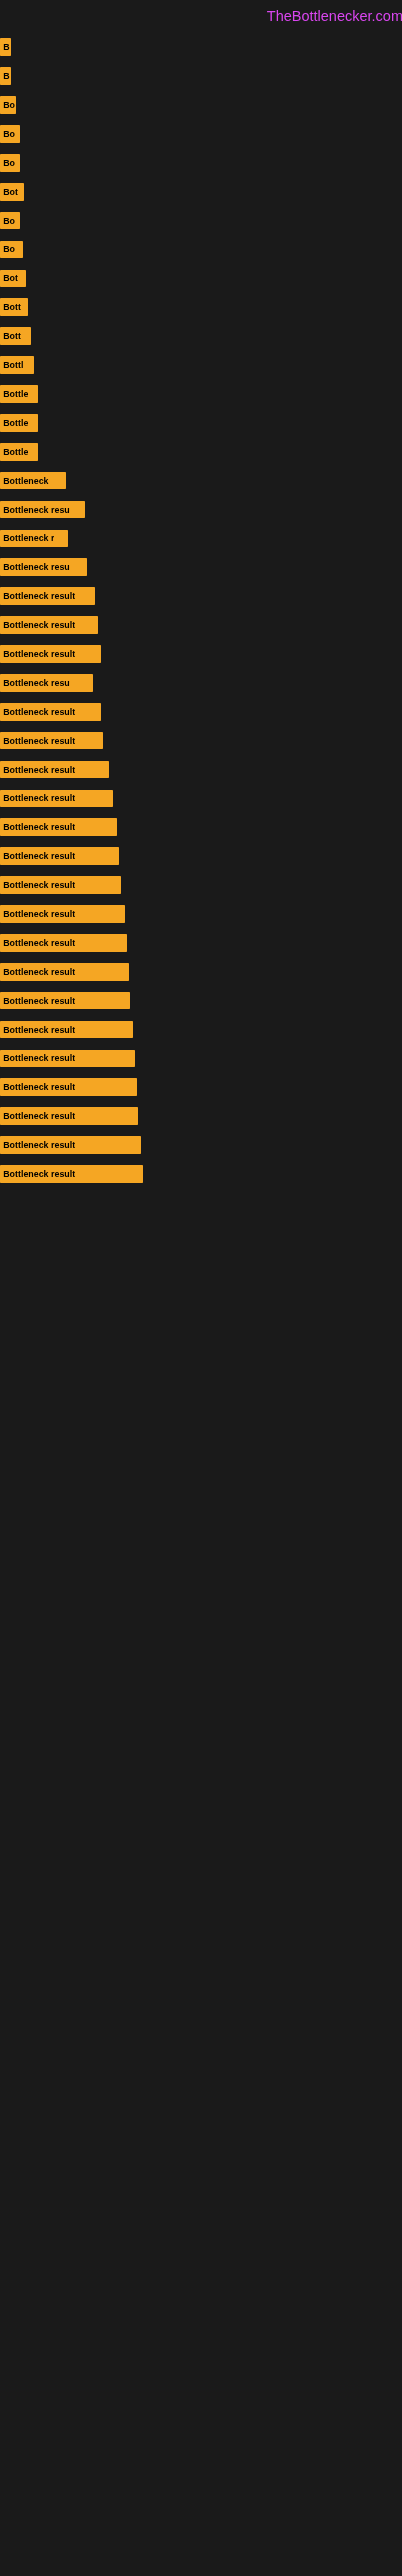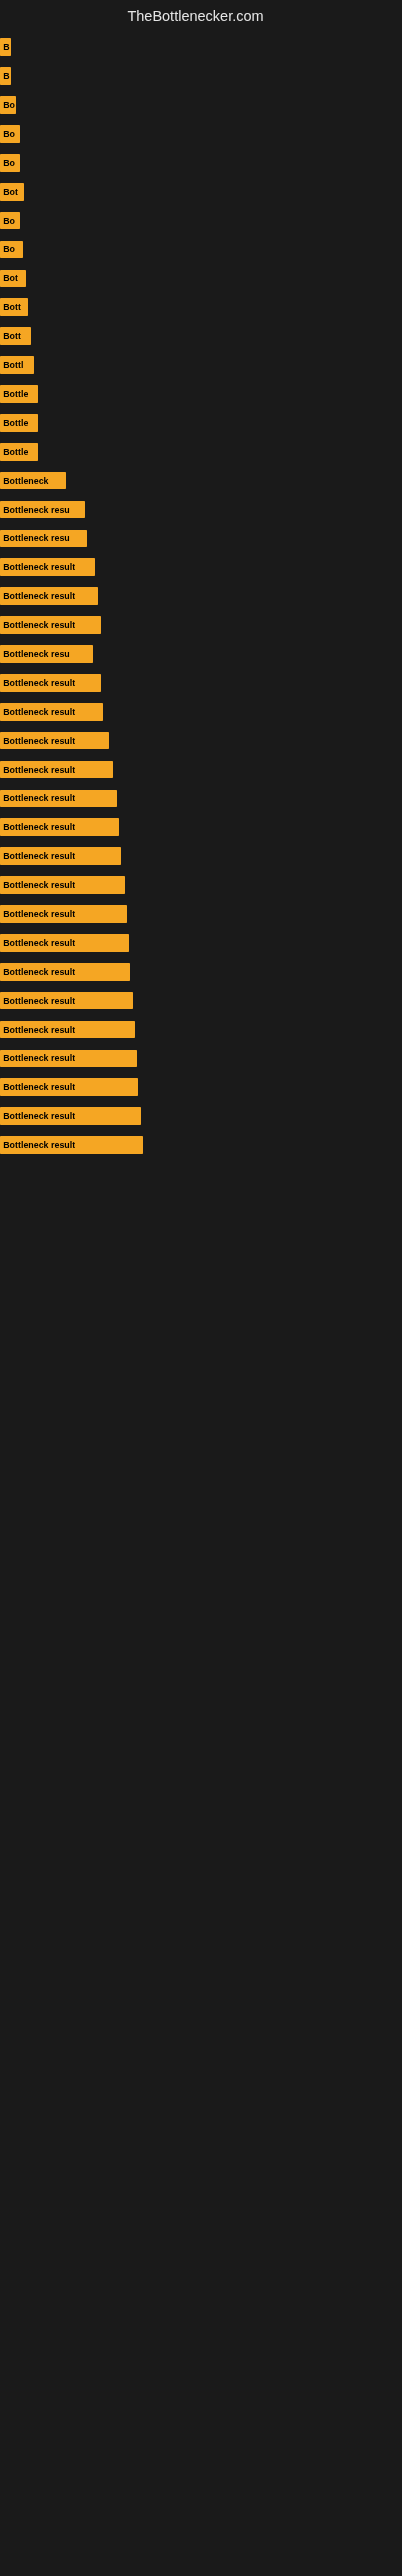--- a/index.html
+++ b/index.html
@@ -8,24 +8,24 @@
       box-sizing: border-box;
     }
     body {
       background-color: #1a1a1a;
       width: 403px;
       min-height: 2576px;
       font-family: Arial, sans-serif;
       overflow-x: hidden;
     }
     .site-title {
-      color: #e5e5e5;
+      color: #d946ef;
       font-size: 14.5px;
-      text-align: center;
-      padding: 8px 12px 4px 0;
+      text-align: right;
+      padding: 8px 0 4px 0;
       font-weight: normal;
     }
     .bars-container {
       display: flex;
       flex-direction: column;
       padding: 8px 0;
       gap: 0;
     }
     .bar-row {
       display: flex;
@@ -136,20 +136,25 @@
       <div class="bar" style="width: 66px;">
         <span class="bar-label">Bottleneck</span>
       </div>
     </div>
     <div class="bar-row">
       <div class="bar" style="width: 85px;">
         <span class="bar-label">Bottleneck resu</span>
       </div>
     </div>
     <div class="bar-row">
+      <div class="bar" style="width: 68px;">
+        <span class="bar-label">Bottleneck r</span>
+      </div>
+    </div>
+    <div class="bar-row">
       <div class="bar" style="width: 87px;">
         <span class="bar-label">Bottleneck resu</span>
       </div>
     </div>
     <div class="bar-row">
       <div class="bar" style="width: 95px;">
         <span class="bar-label">Bottleneck result</span>
       </div>
     </div>
     <div class="bar-row">

